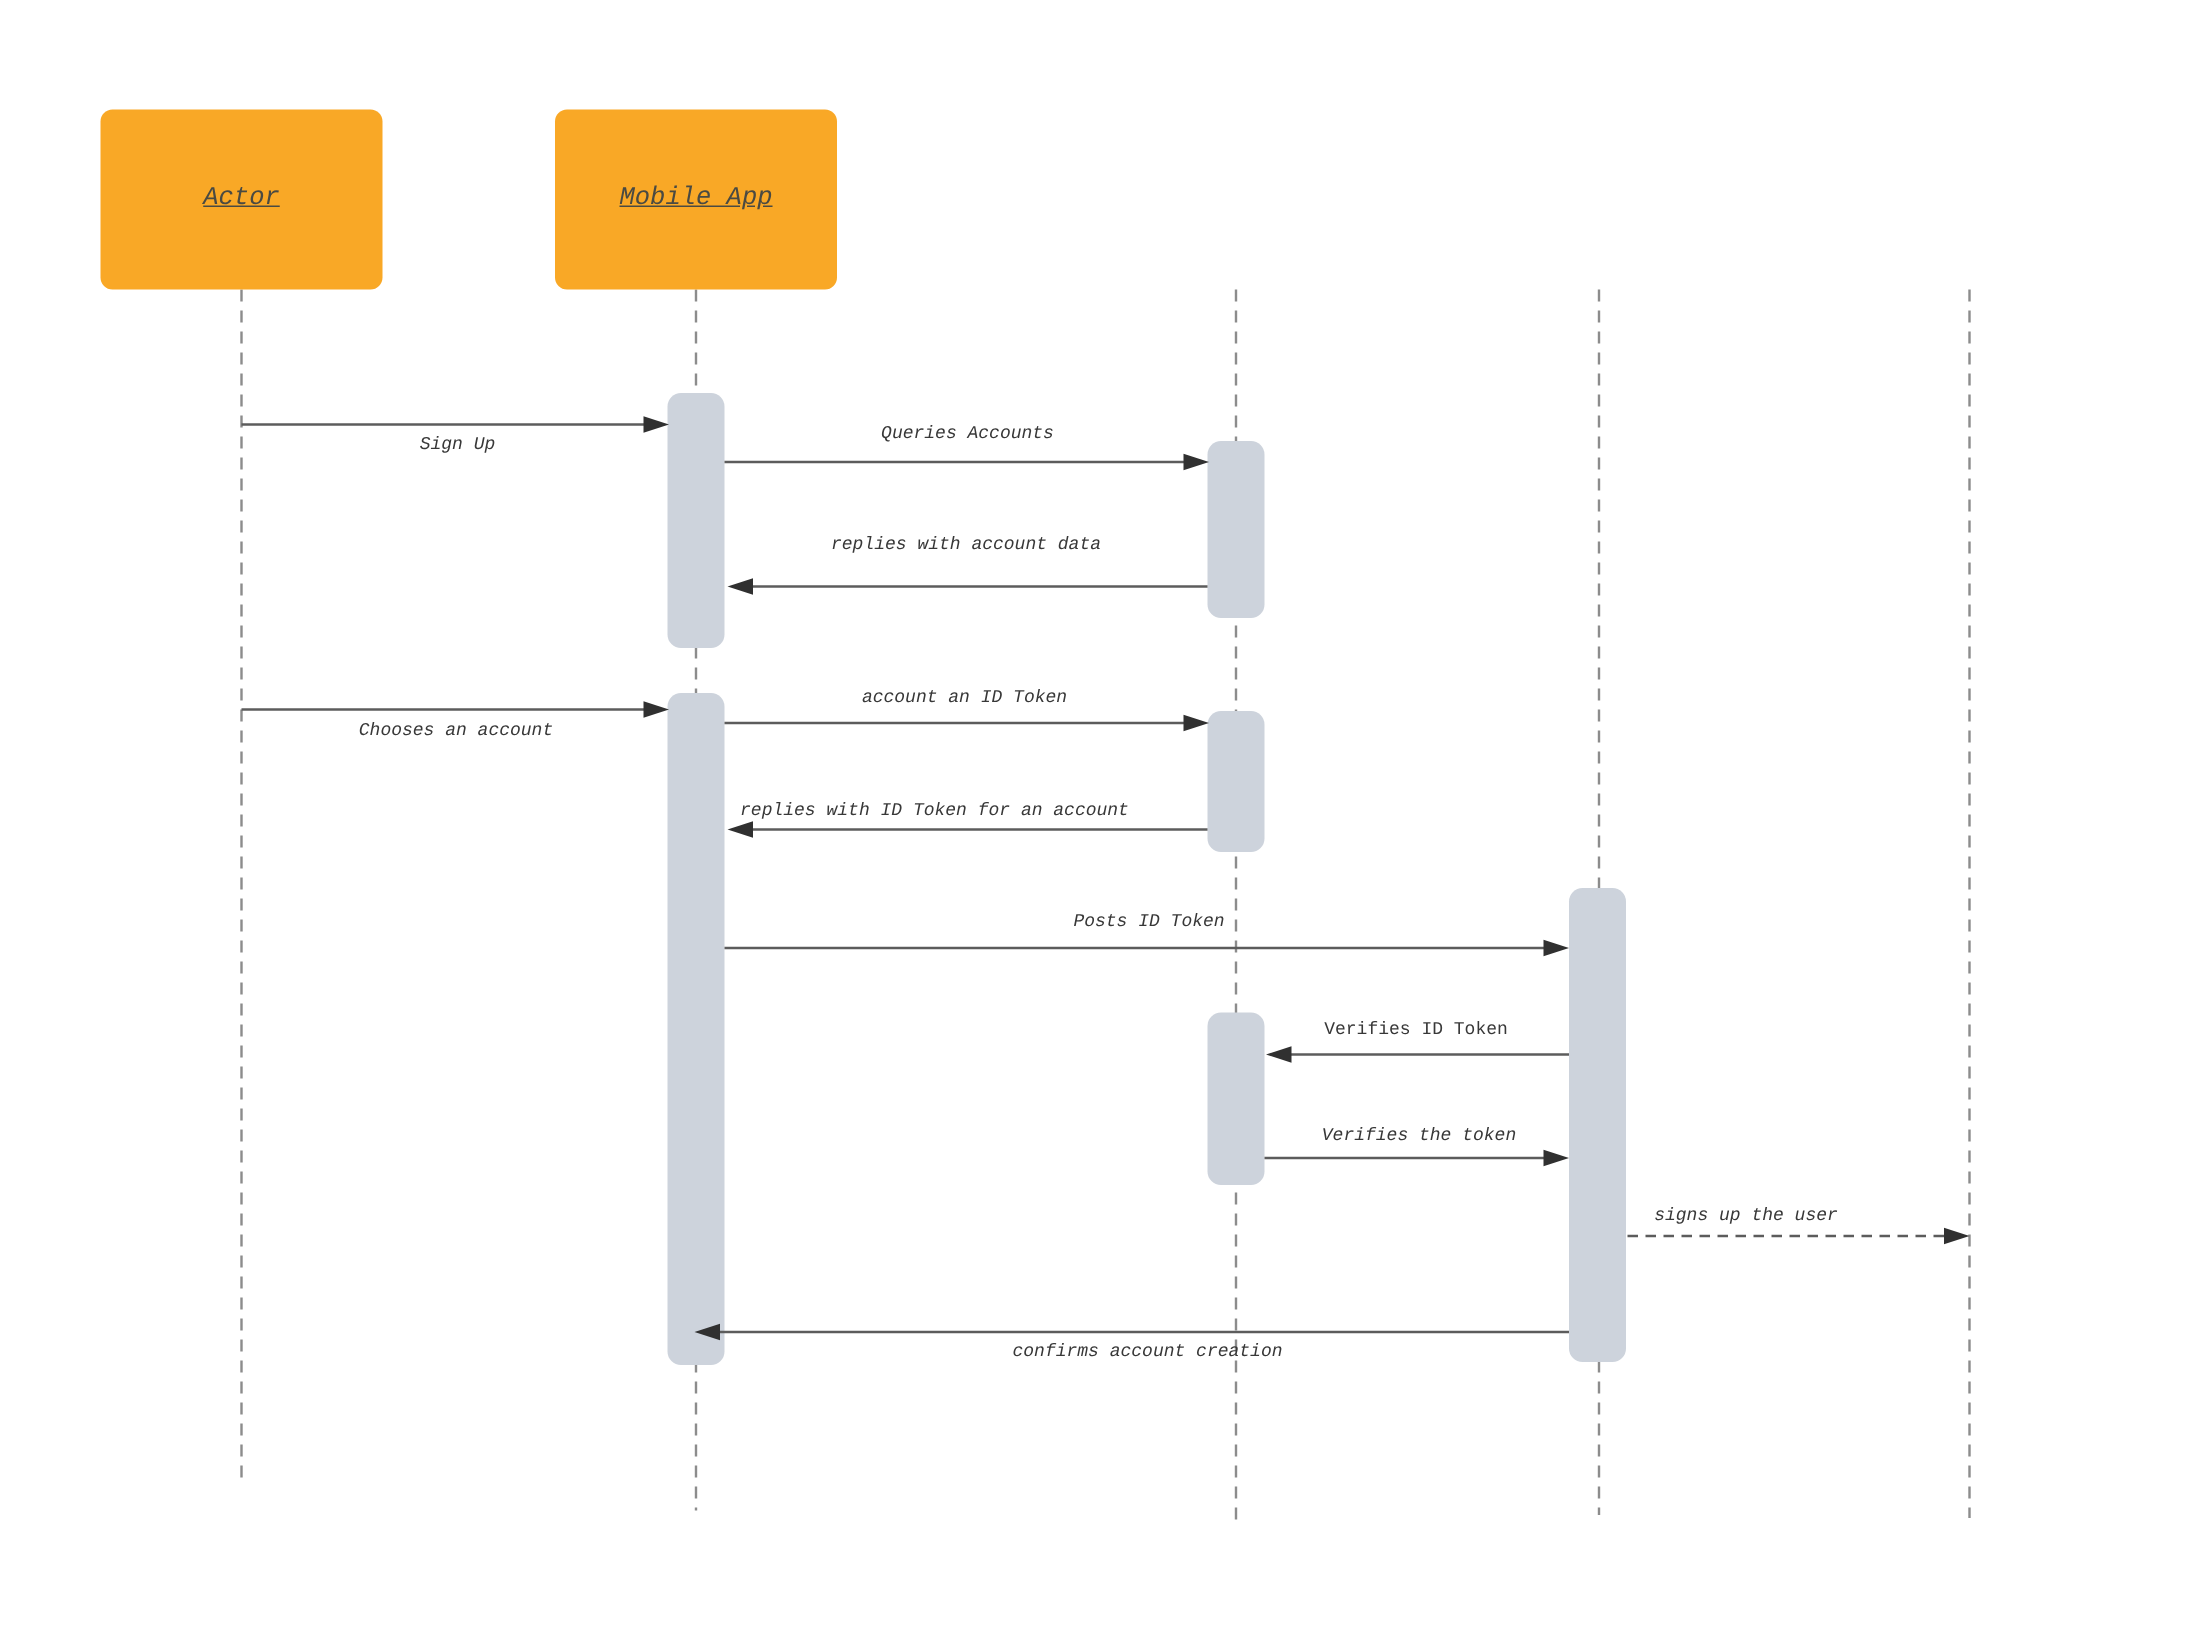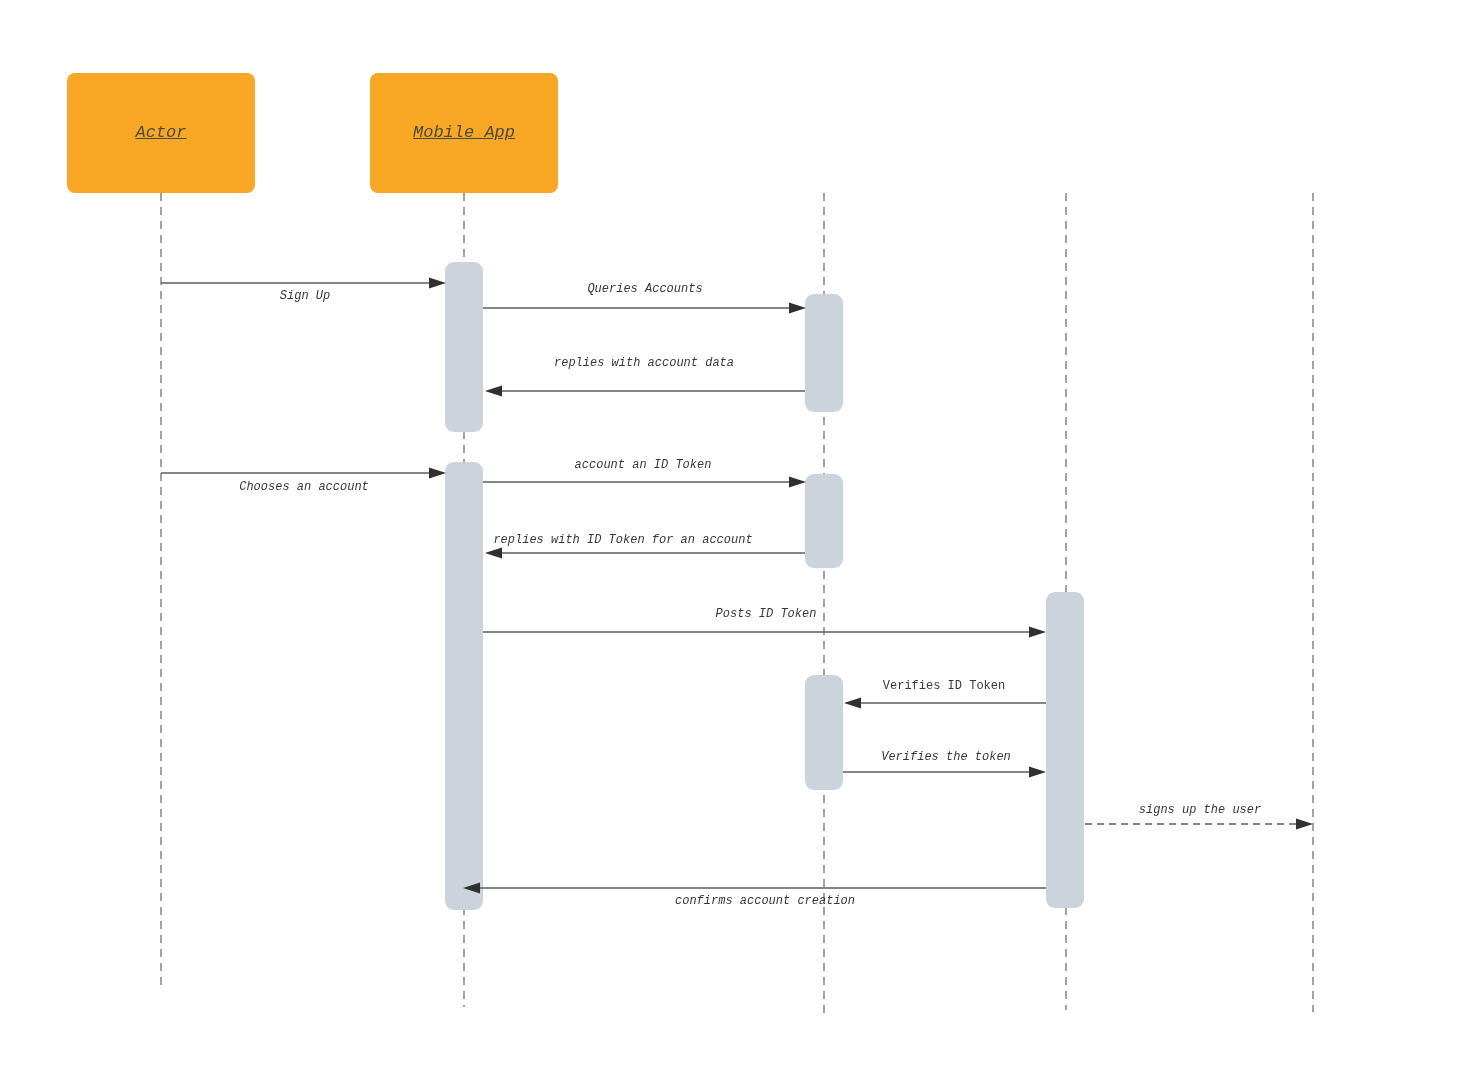--- a/index.html
+++ b/index.html
@@ -102,16 +102,16 @@
 
   <div class="msg-label" style="left:305px;top:296px;">Sign Up</div>
   <div class="msg-label" style="left:645px;top:289px;">Queries Accounts</div>
   <div class="msg-label" style="left:644px;top:363px;">replies with account data</div>
   <div class="msg-label" style="left:304px;top:487px;">Chooses an account</div>
   <div class="msg-label" style="left:643px;top:465px;">account an ID Token</div>
   <div class="msg-label" style="left:623px;top:540px;">replies with ID Token for an account</div>
   <div class="msg-label" style="left:766px;top:614px;">Posts ID Token</div>
   <div class="msg-label upright" style="left:944px;top:686px;">Verifies ID Token</div>
   <div class="msg-label" style="left:946px;top:757px;">Verifies the token</div>
-  <div class="msg-label" style="left:1200px;top:810px;">signs up the user</div>
+  <div class="msg-label" style="left:1164px;top:810px;">signs up the user</div>
   <div class="msg-label" style="left:765px;top:901px;">confirms account creation</div>
 
 </div>
 
 </body></html>

